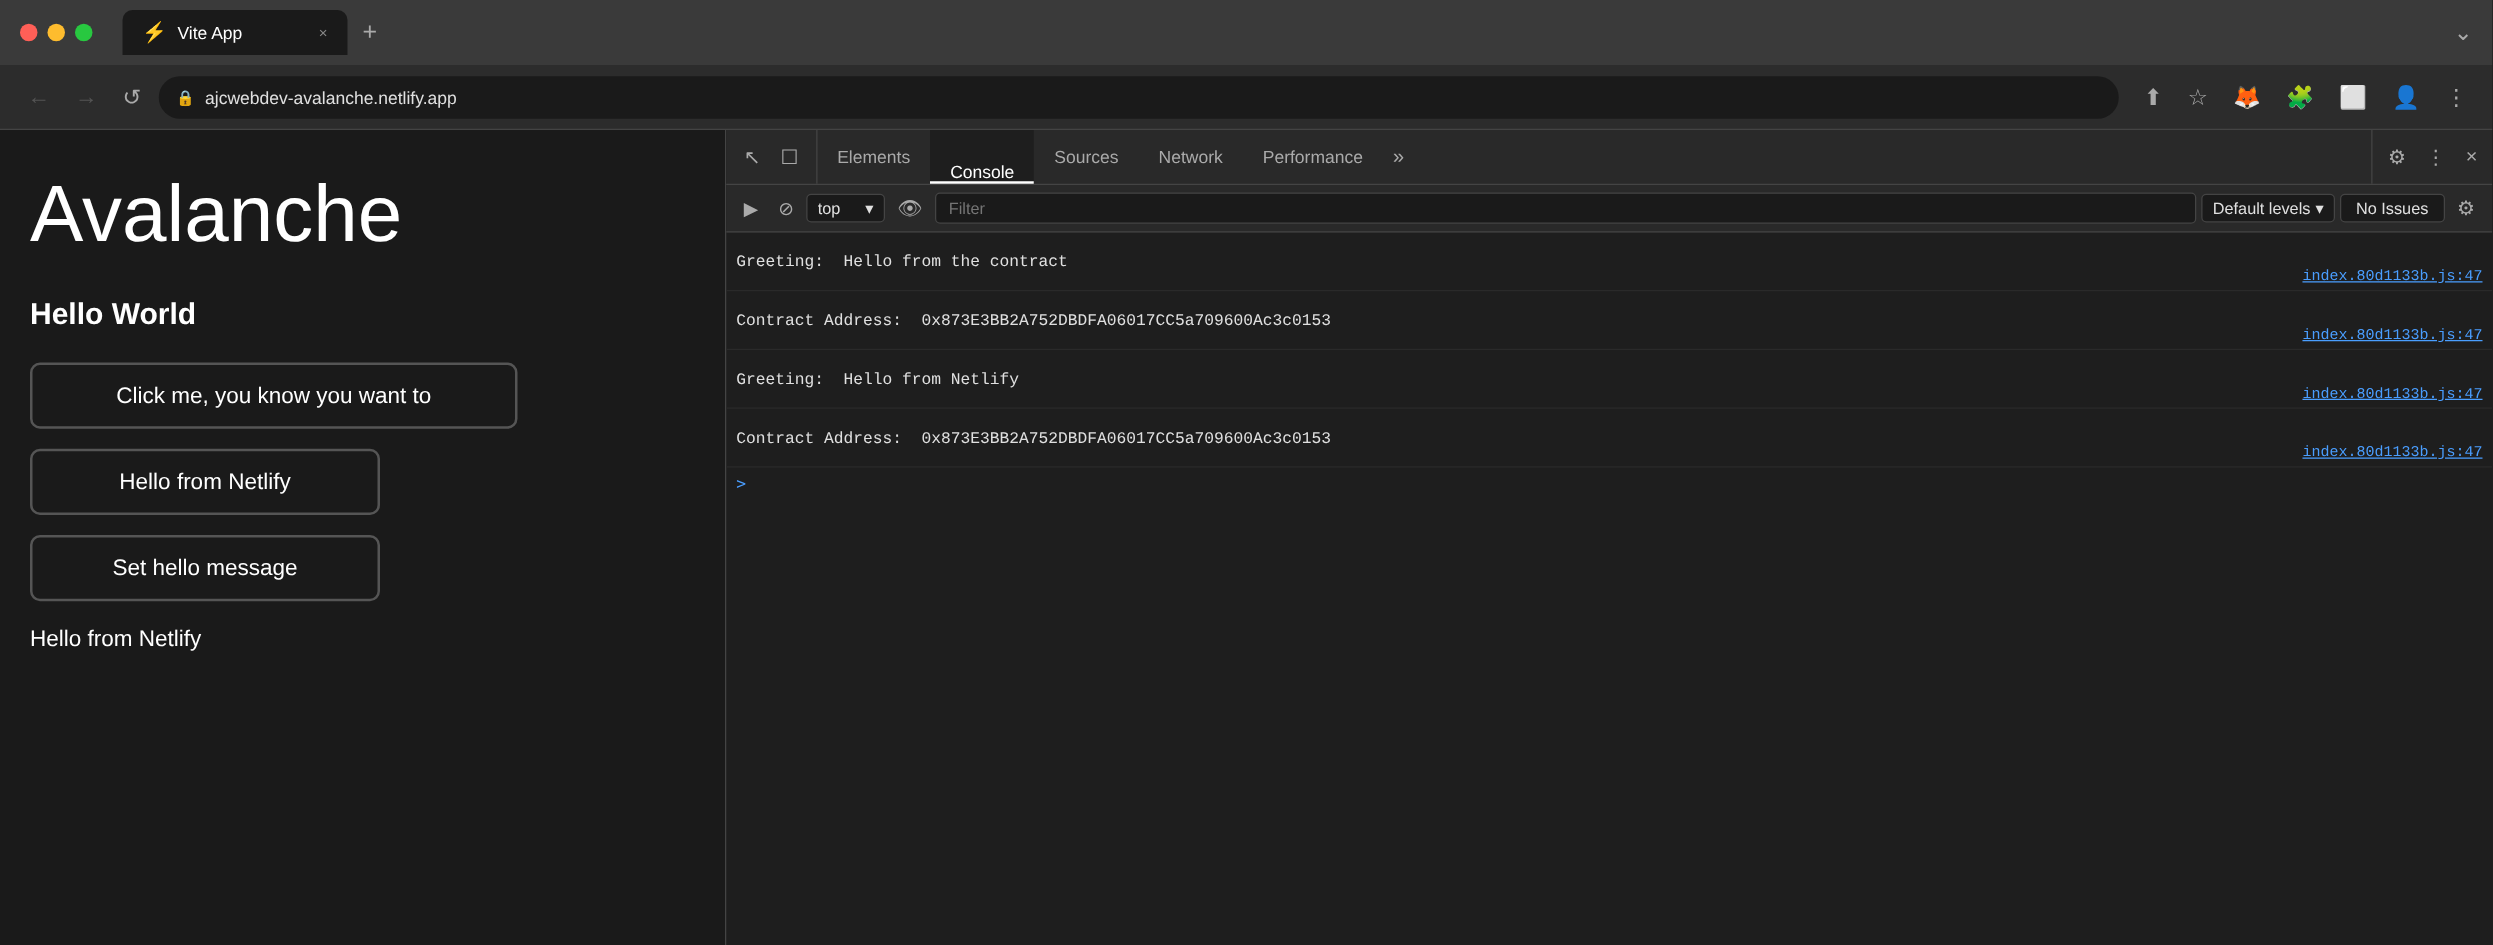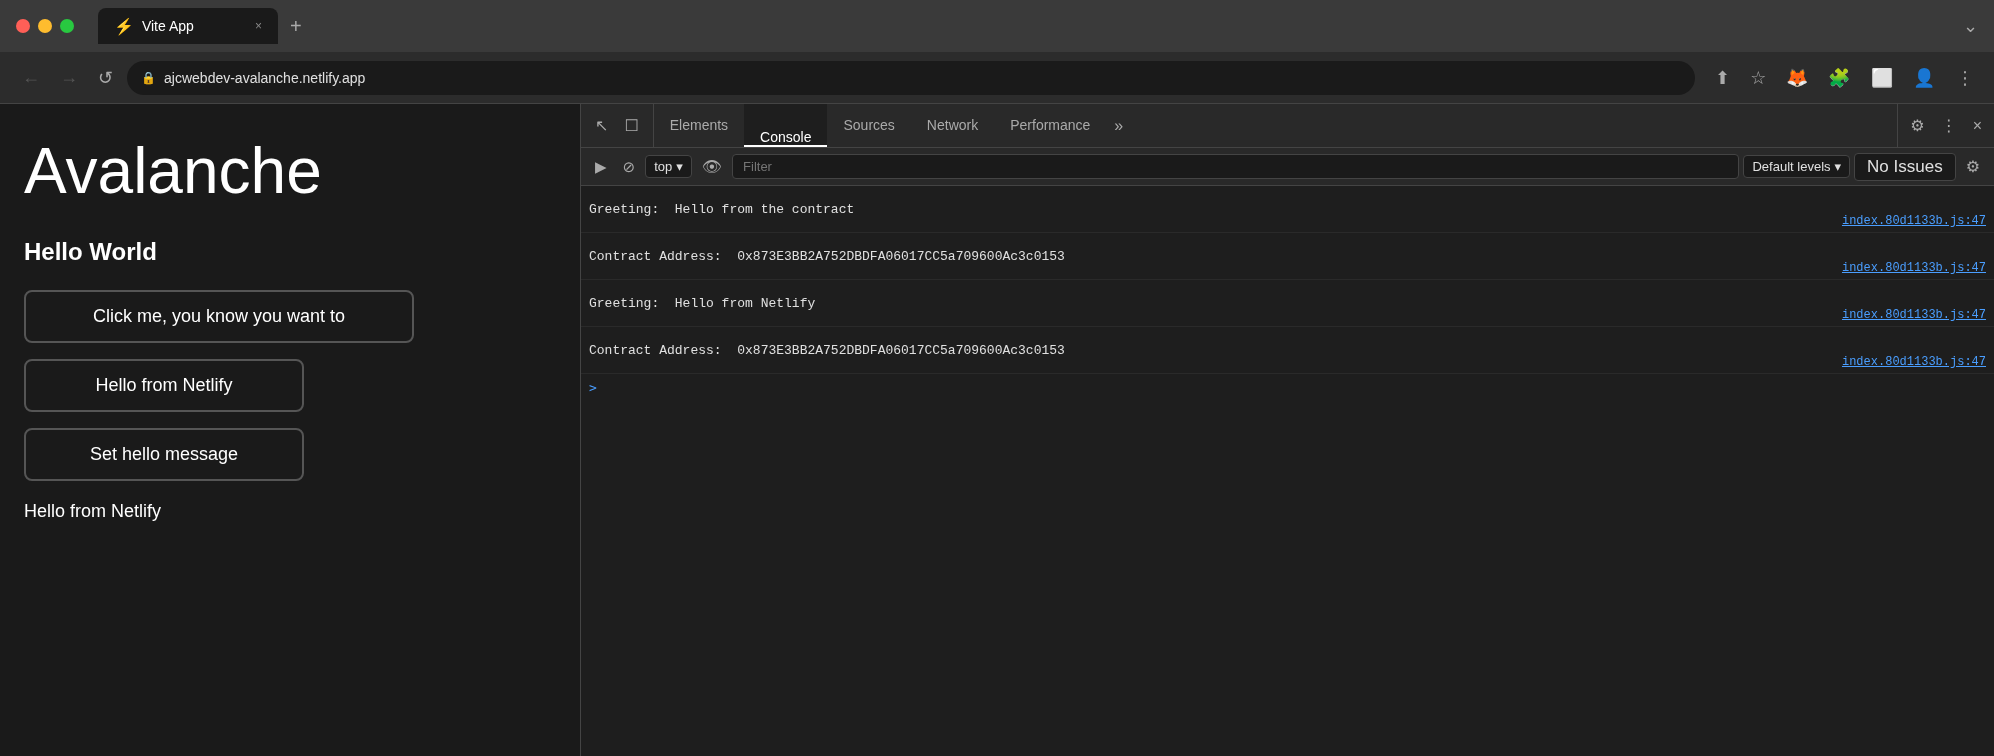--- a/index.html
+++ b/index.html
@@ -56,25 +56,25 @@
     .devtools-tab-list { display: flex; align-items: stretch; flex: 1; }
     .devtools-tab { padding: 0 16px; display: flex; align-items: center; color: #aaa; font-size: 14px; cursor: pointer; border-bottom: 2px solid transparent; }
     .devtools-tab.active { color: #fff; border-bottom: 2px solid #fff; background: #1e1e1e; align-items: flex-end; }
     .devtools-more { color: #aaa; padding: 0 8px; display: flex; align-items: center; cursor: pointer; }
     .devtools-right-icons { display: flex; align-items: center; padding: 0 8px; gap: 8px; border-left: 1px solid #444; }
     .dt-right-icon { color: #aaa; font-size: 16px; cursor: pointer; padding: 4px; }
 
     
     .console-toolbar { background: #292929; height: 38px; display: flex; align-items: center; padding: 0 8px; gap: 4px; border-bottom: 1px solid #444; }
     .console-toolbar-btn { background: none; border: none; color: #aaa; font-size: 15px; cursor: pointer; padding: 4px 6px; border-radius: 4px; display: flex; align-items: center; }
-    .context-selector { background: #1a1a1a; border: 1px solid #444; color: #e0e0e0; font-size: 13px; padding: 3px 8px; border-radius: 4px; display: flex; align-items: center; gap: 4px; cursor: pointer; }
+    .context-selector { background: #1a1a1a; border: 1px solid #444; color: #e0e0e0; font-size: 13px; padding: 3px 8px; border-radius: 4px; display: flex; align-items: center; gap: 20px; cursor: pointer; }
     .eye-btn { color: #aaa; font-size: 16px; cursor: pointer; padding: 4px 6px; }
     .filter-input { flex: 1; background: #1a1a1a; border: 1px solid #444; border-radius: 4px; padding: 4px 10px; color: #e0e0e0; font-size: 13px; outline: none; }
     .levels-btn { background: #1a1a1a; border: 1px solid #444; color: #e0e0e0; font-size: 13px; padding: 3px 8px; border-radius: 4px; cursor: pointer; display: flex; align-items: center; gap: 4px; }
-    .issues-btn { background: #1a1a1a; border: 1px solid #444; color: #e0e0e0; font-size: 17px; padding: 3px 12px; border-radius: 4px; cursor: pointer; }
+    .issues-btn { background: #1a1a1a; border: 1px solid #444; color: #e0e0e0; font-size: 13px; padding: 3px 12px; border-radius: 4px; cursor: pointer; }
     .console-settings { color: #aaa; font-size: 16px; cursor: pointer; padding: 4px 6px; }
 
     
     .console-output { flex: 1; overflow-y: auto; font-family: 'Menlo', 'Monaco', 'Courier New', monospace; font-size: 13px; }
     .console-line { display: flex; align-items: center; padding: 4px 8px; border-bottom: 1px solid #2a2a2a; color: #e0e0e0; min-height: 28px; }
     .console-line-content { flex: 1; color: #e0e0e0; white-space: pre; }
     .console-line-source { color: #4a9eff; text-decoration: underline; font-size: 12px; cursor: pointer; margin-left: auto; padding-left: 16px; flex-shrink: 0; margin-top: 24px; }
     .console-prompt { display: flex; align-items: center; padding: 6px 8px; color: #4a9eff; font-family: 'Menlo', 'Monaco', monospace; font-size: 13px; }
     .prompt-caret { color: #4a9eff; margin-right: 8px; }
   </style>

